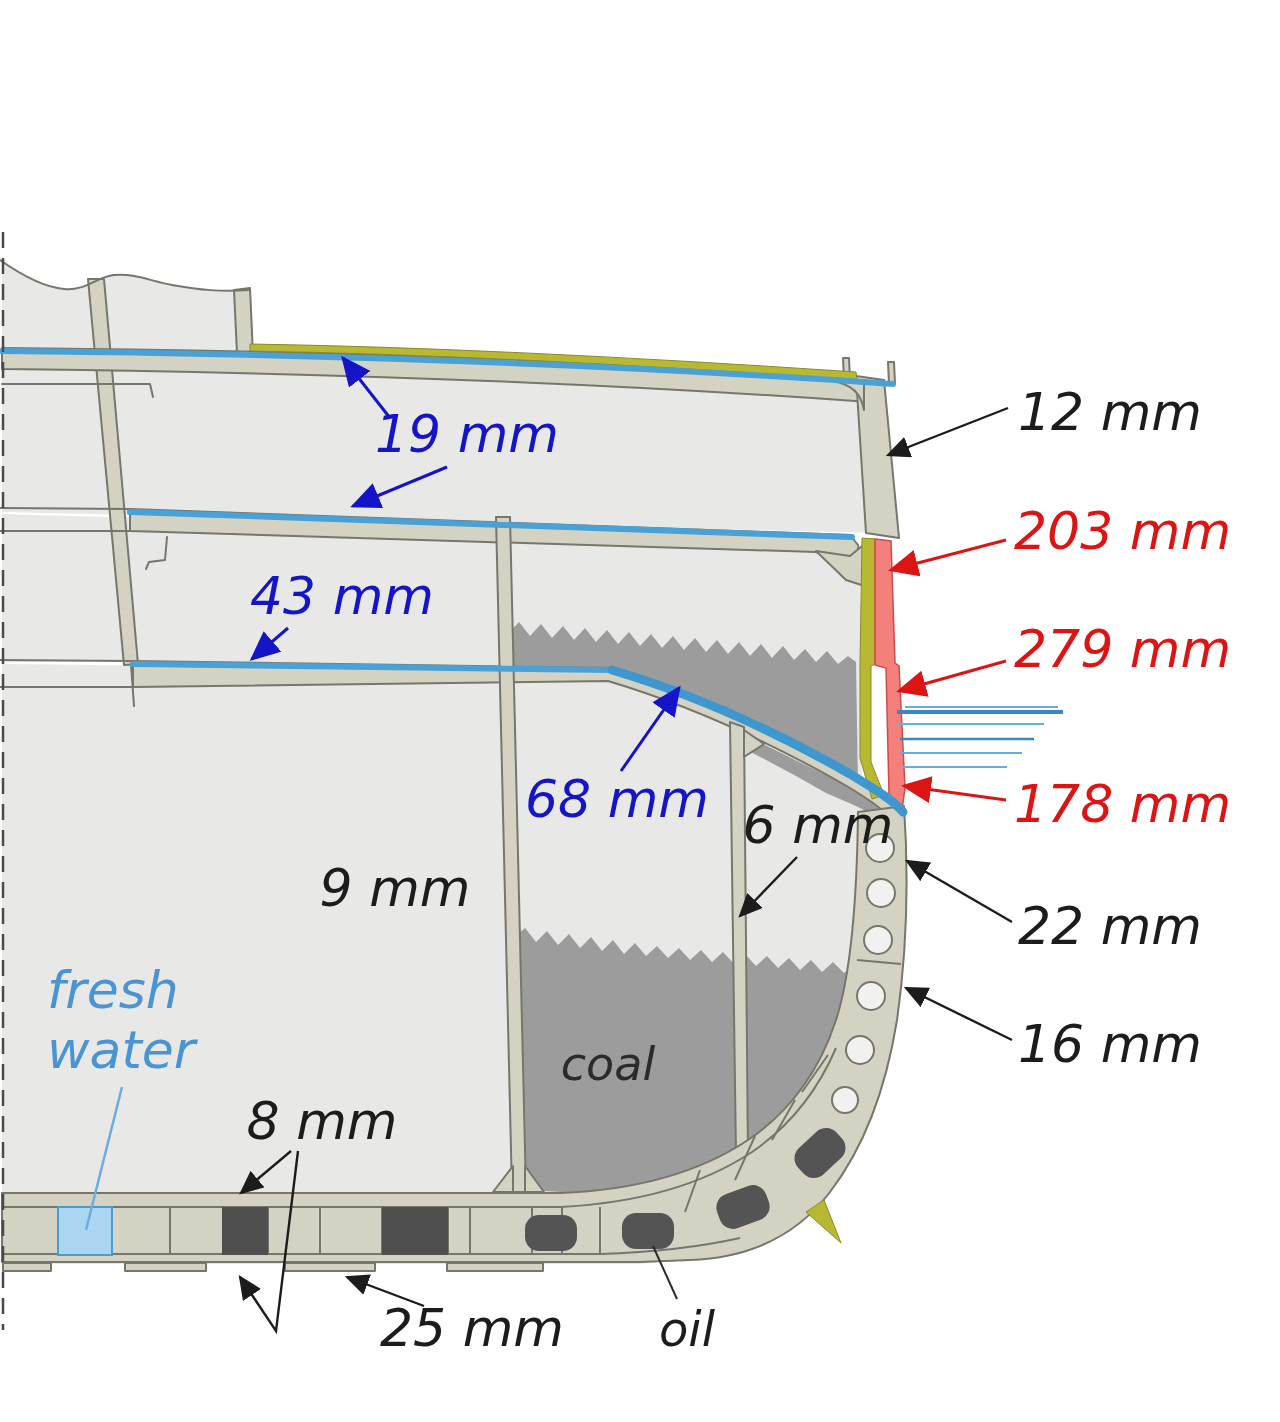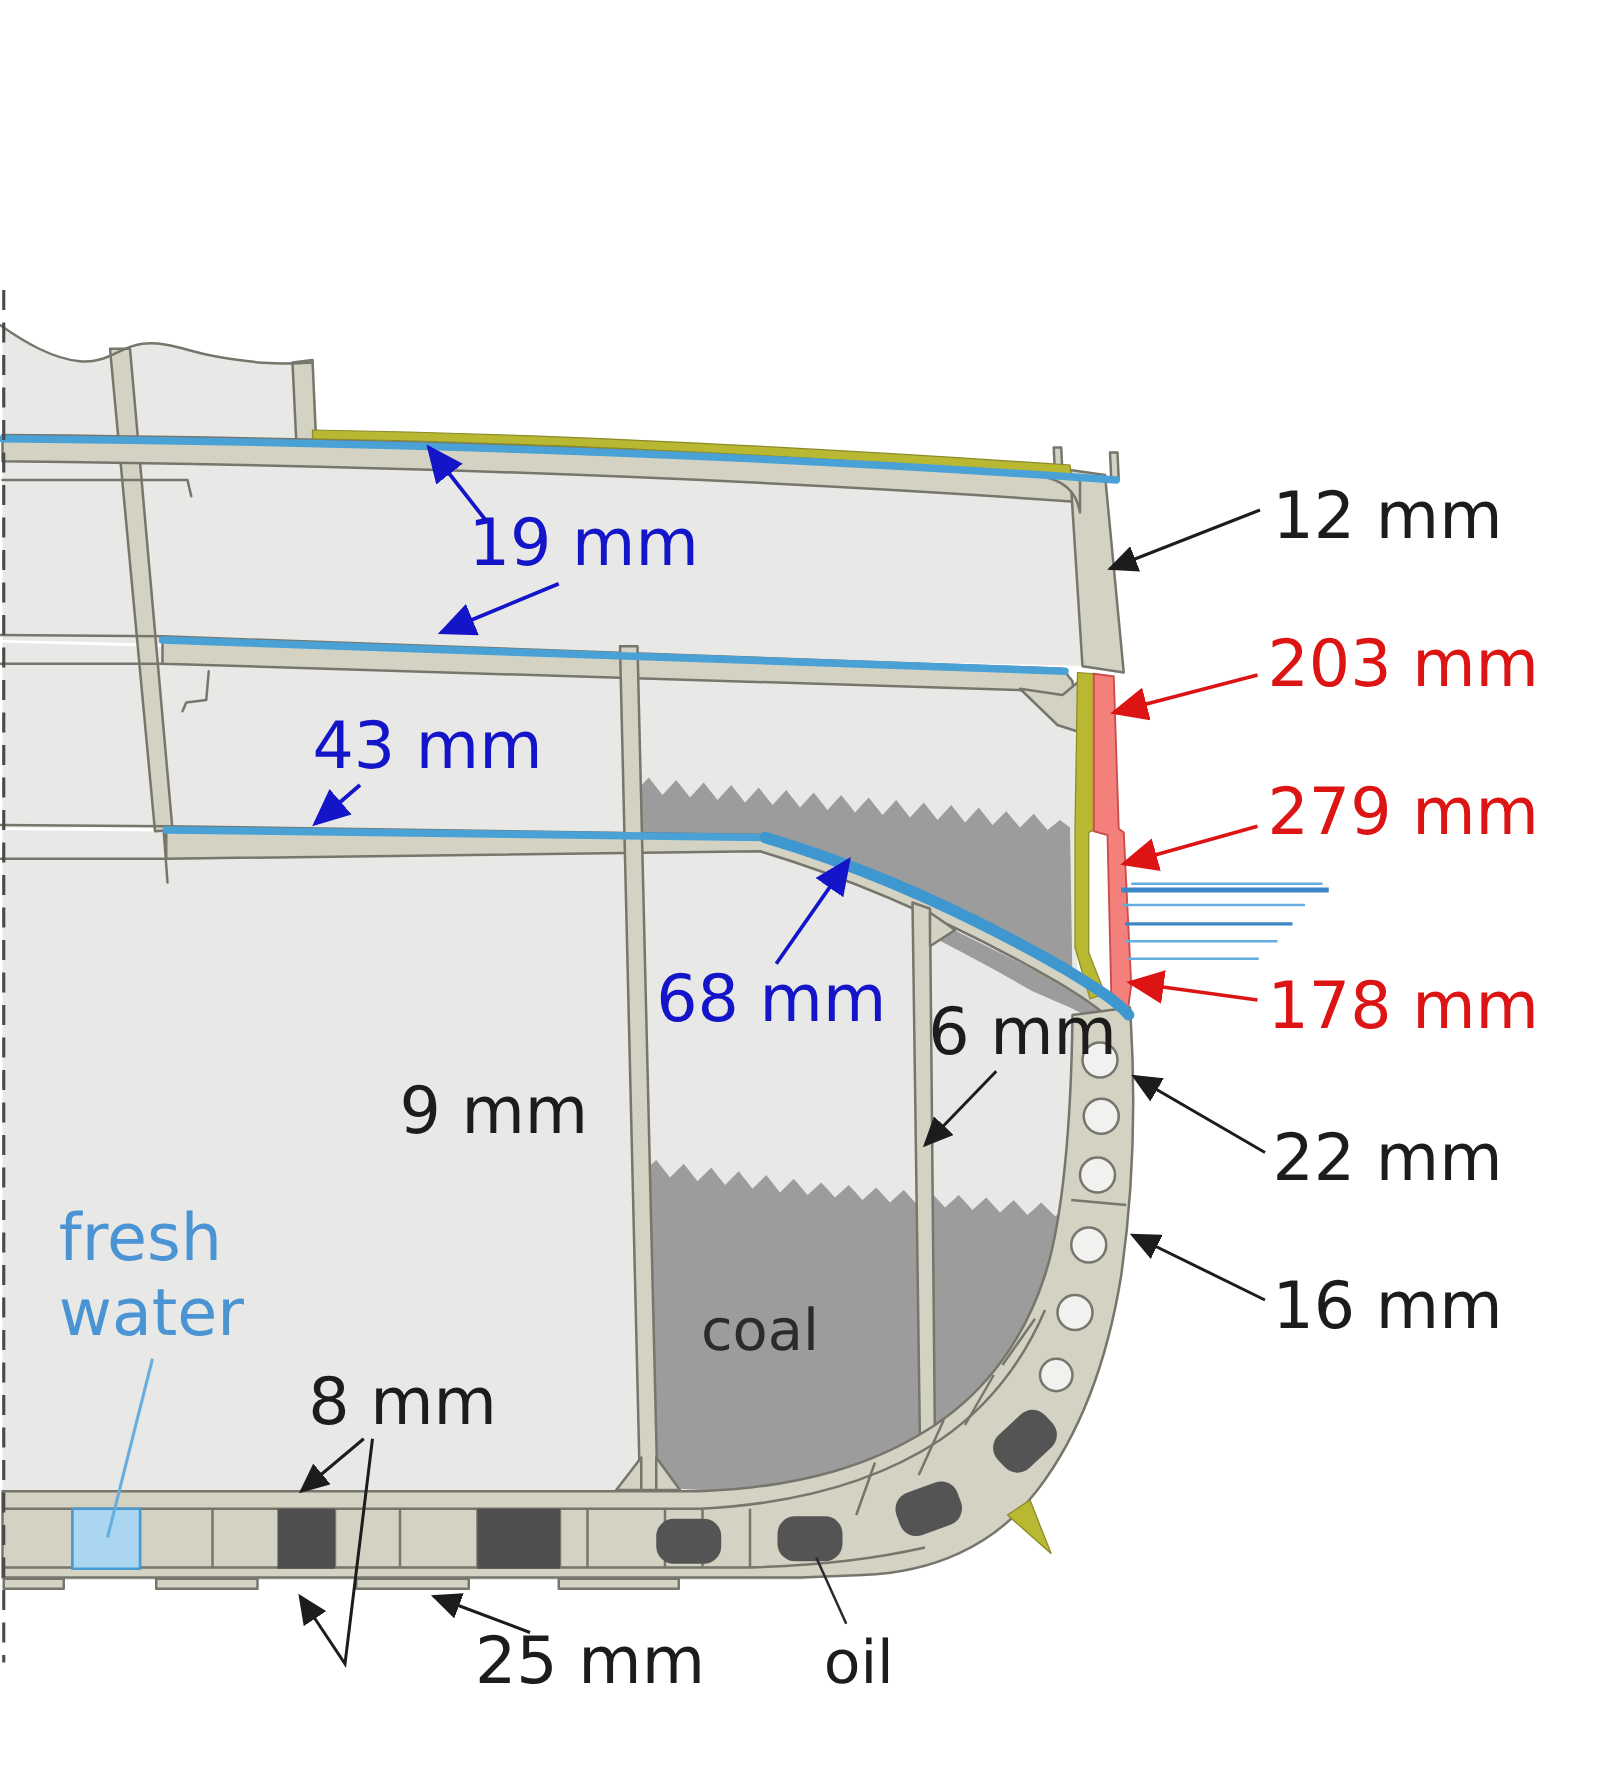--- a/index.html
+++ b/index.html
@@ -1,17 +1,17 @@
 <!DOCTYPE html>
 <html><head>
 <meta charset="utf-8">
 <style>
   html,body{margin:0;padding:0;background:#fff;}
   .stage{position:relative;width:1280px;height:1422px;background:#fff;overflow:hidden;
-         font-family:"DejaVu Sans", sans-serif;}
+         font-family:"DejaVu Sans", sans-serif;font-style:italic;}
   svg{position:absolute;left:0;top:0;}
   .beige{fill:#d4d3c3;stroke:#76766c;stroke-width:2;stroke-linejoin:round;}
   .outline{fill:none;stroke:#76766c;stroke-width:2;stroke-linejoin:round;stroke-linecap:round;}
   .interior{fill:#e8e8e6;stroke:none;}
   .coal{fill:#9c9c9c;stroke:none;}
   .lbl{font-family:"DejaVu Sans", sans-serif;}
   .arrow-black{stroke:#1c1c1c;stroke-width:2.4;fill:none;}
   .arrow-red{stroke:#dc1414;stroke-width:3;fill:none;}
   .arrow-blue{stroke:#1414c8;stroke-width:3;fill:none;}
   .leader-black{stroke:#2a2a2a;stroke-width:2;fill:none;}

